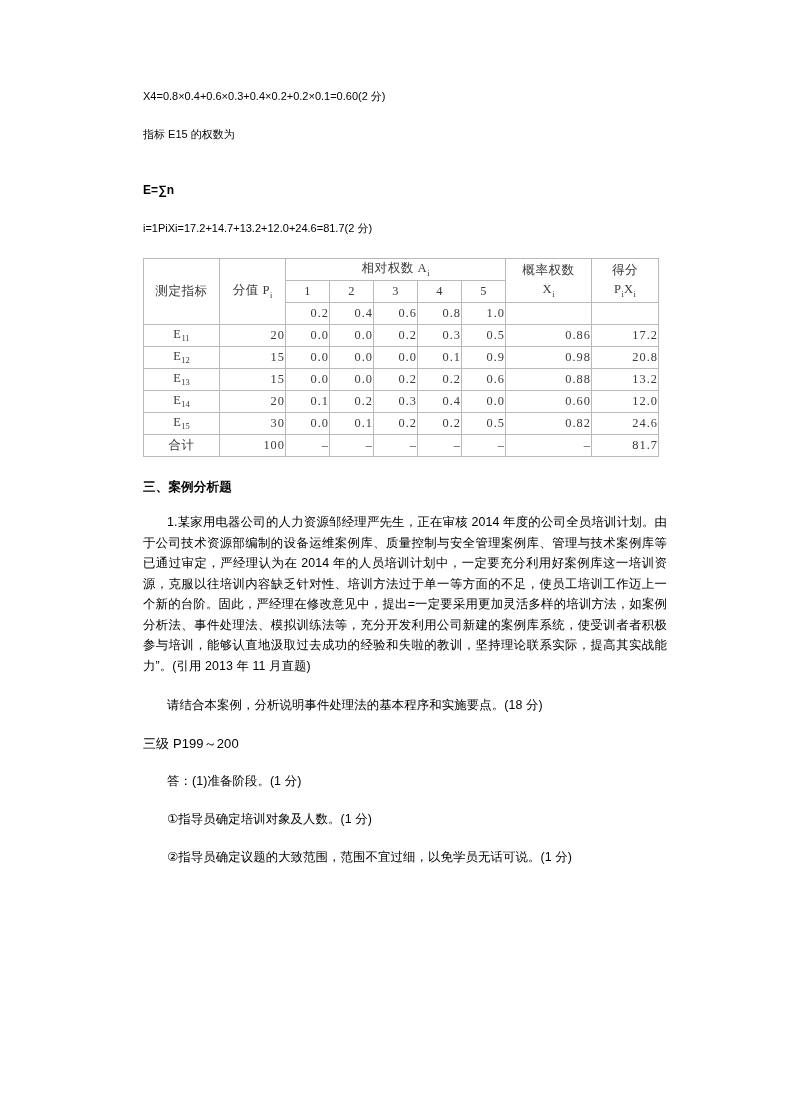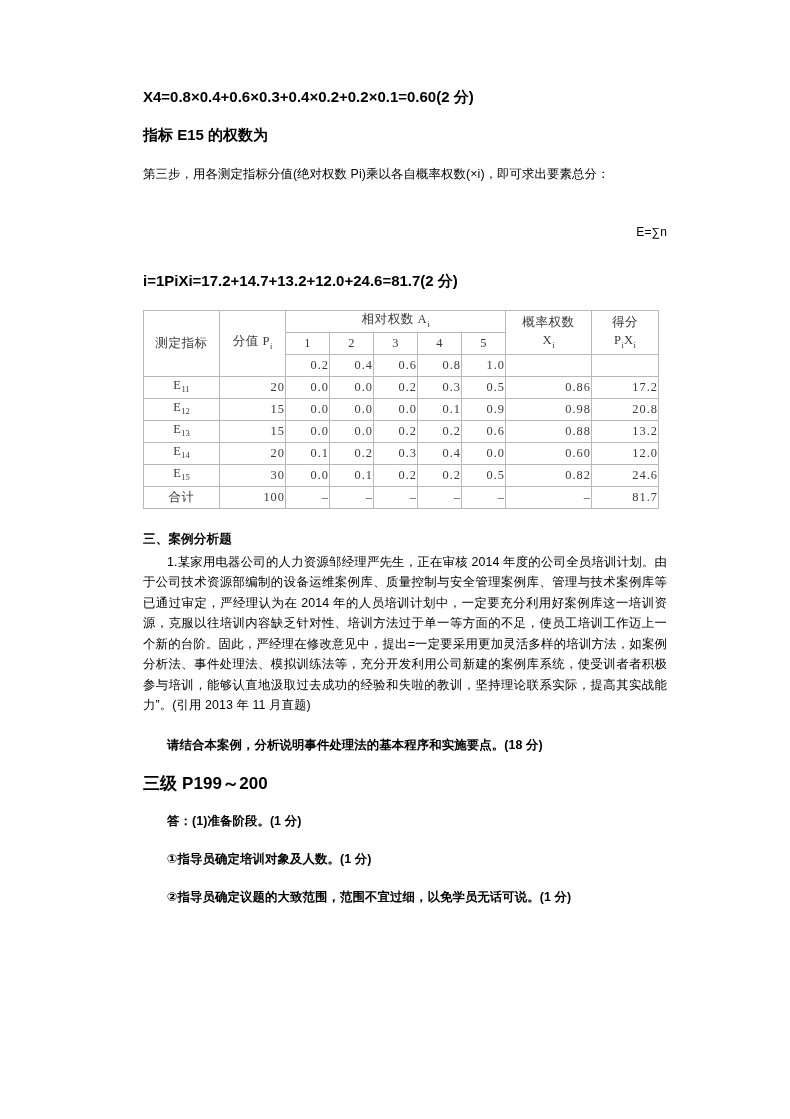--- a/index.html
+++ b/index.html
@@ -31,52 +31,51 @@
 
   
   .para {
     font-size: 11.6px;
     line-height: 17px;
     margin: 0 0 21px 0;
     letter-spacing: 0.1px;
     white-space: pre-wrap;
   }
   .para.formula {
-    font-size: 15px;
-    font-weight: 700;
+    font-size: 11px;
+    font-weight: 400;
     letter-spacing: 0px;
   }
   .para.heading {
     font-size: 12.6px;
     font-weight: 600;
-    margin-bottom: 4px;
+    margin-bottom: 16px;
   }
   .para.sigma {
     font-size: 12px;
-    font-weight: 400;
-    margin-bottom: 31px;
-    text-align: right;
+    font-weight: 700;
+    margin-bottom: 21px;
   }
   .para.body {
     font-size: 12.4px;
     line-height: 20.5px;
     font-weight: 500;
     text-align: justify;
     margin-bottom: 21px;
   }
   .para.body .indent { display:inline-block; width: 24px; }
   .para.item {
     font-size: 12.4px;
-    font-weight: 700;
+    font-weight: 400;
     margin-bottom: 21px;
   }
   .para.item .indent { display:inline-block; width: 24px; }
   .para.ref {
-    font-size: 17px;
-    font-weight: 700;
+    font-size: 13px;
+    font-weight: 400;
   }
   .gap-lg { height: 18px; }
 
   
   .tbl-wrap {
     margin: 0 0 22px 0;
     width: 495px;
   }
   table.grid {
     border-collapse: collapse;
@@ -122,21 +121,20 @@
 <body>
 
 <div class="page">
   <div class="content">
 
     <p class="para formula">X4=0.8×0.4+0.6×0.3+0.4×0.2+0.2×0.1=0.60(2 分)</p>
 
     <p class="para formula">指标 E15 的权数为</p>
 
 
-    <p class="para body">第三步，用各测定指标分值(绝对权数 Pi)乘以各自概率权数(×i)，即可求出要素总分：</p>
 
     <div class="gap-lg"></div>
 
     <p class="para sigma">E=∑n</p>
 
     <p class="para formula">i=1PiXi=17.2+14.7+13.2+12.0+24.6=81.7(2 分)</p>
 
     <div class="tbl-wrap">
       <table class="grid">
         <colgroup>

